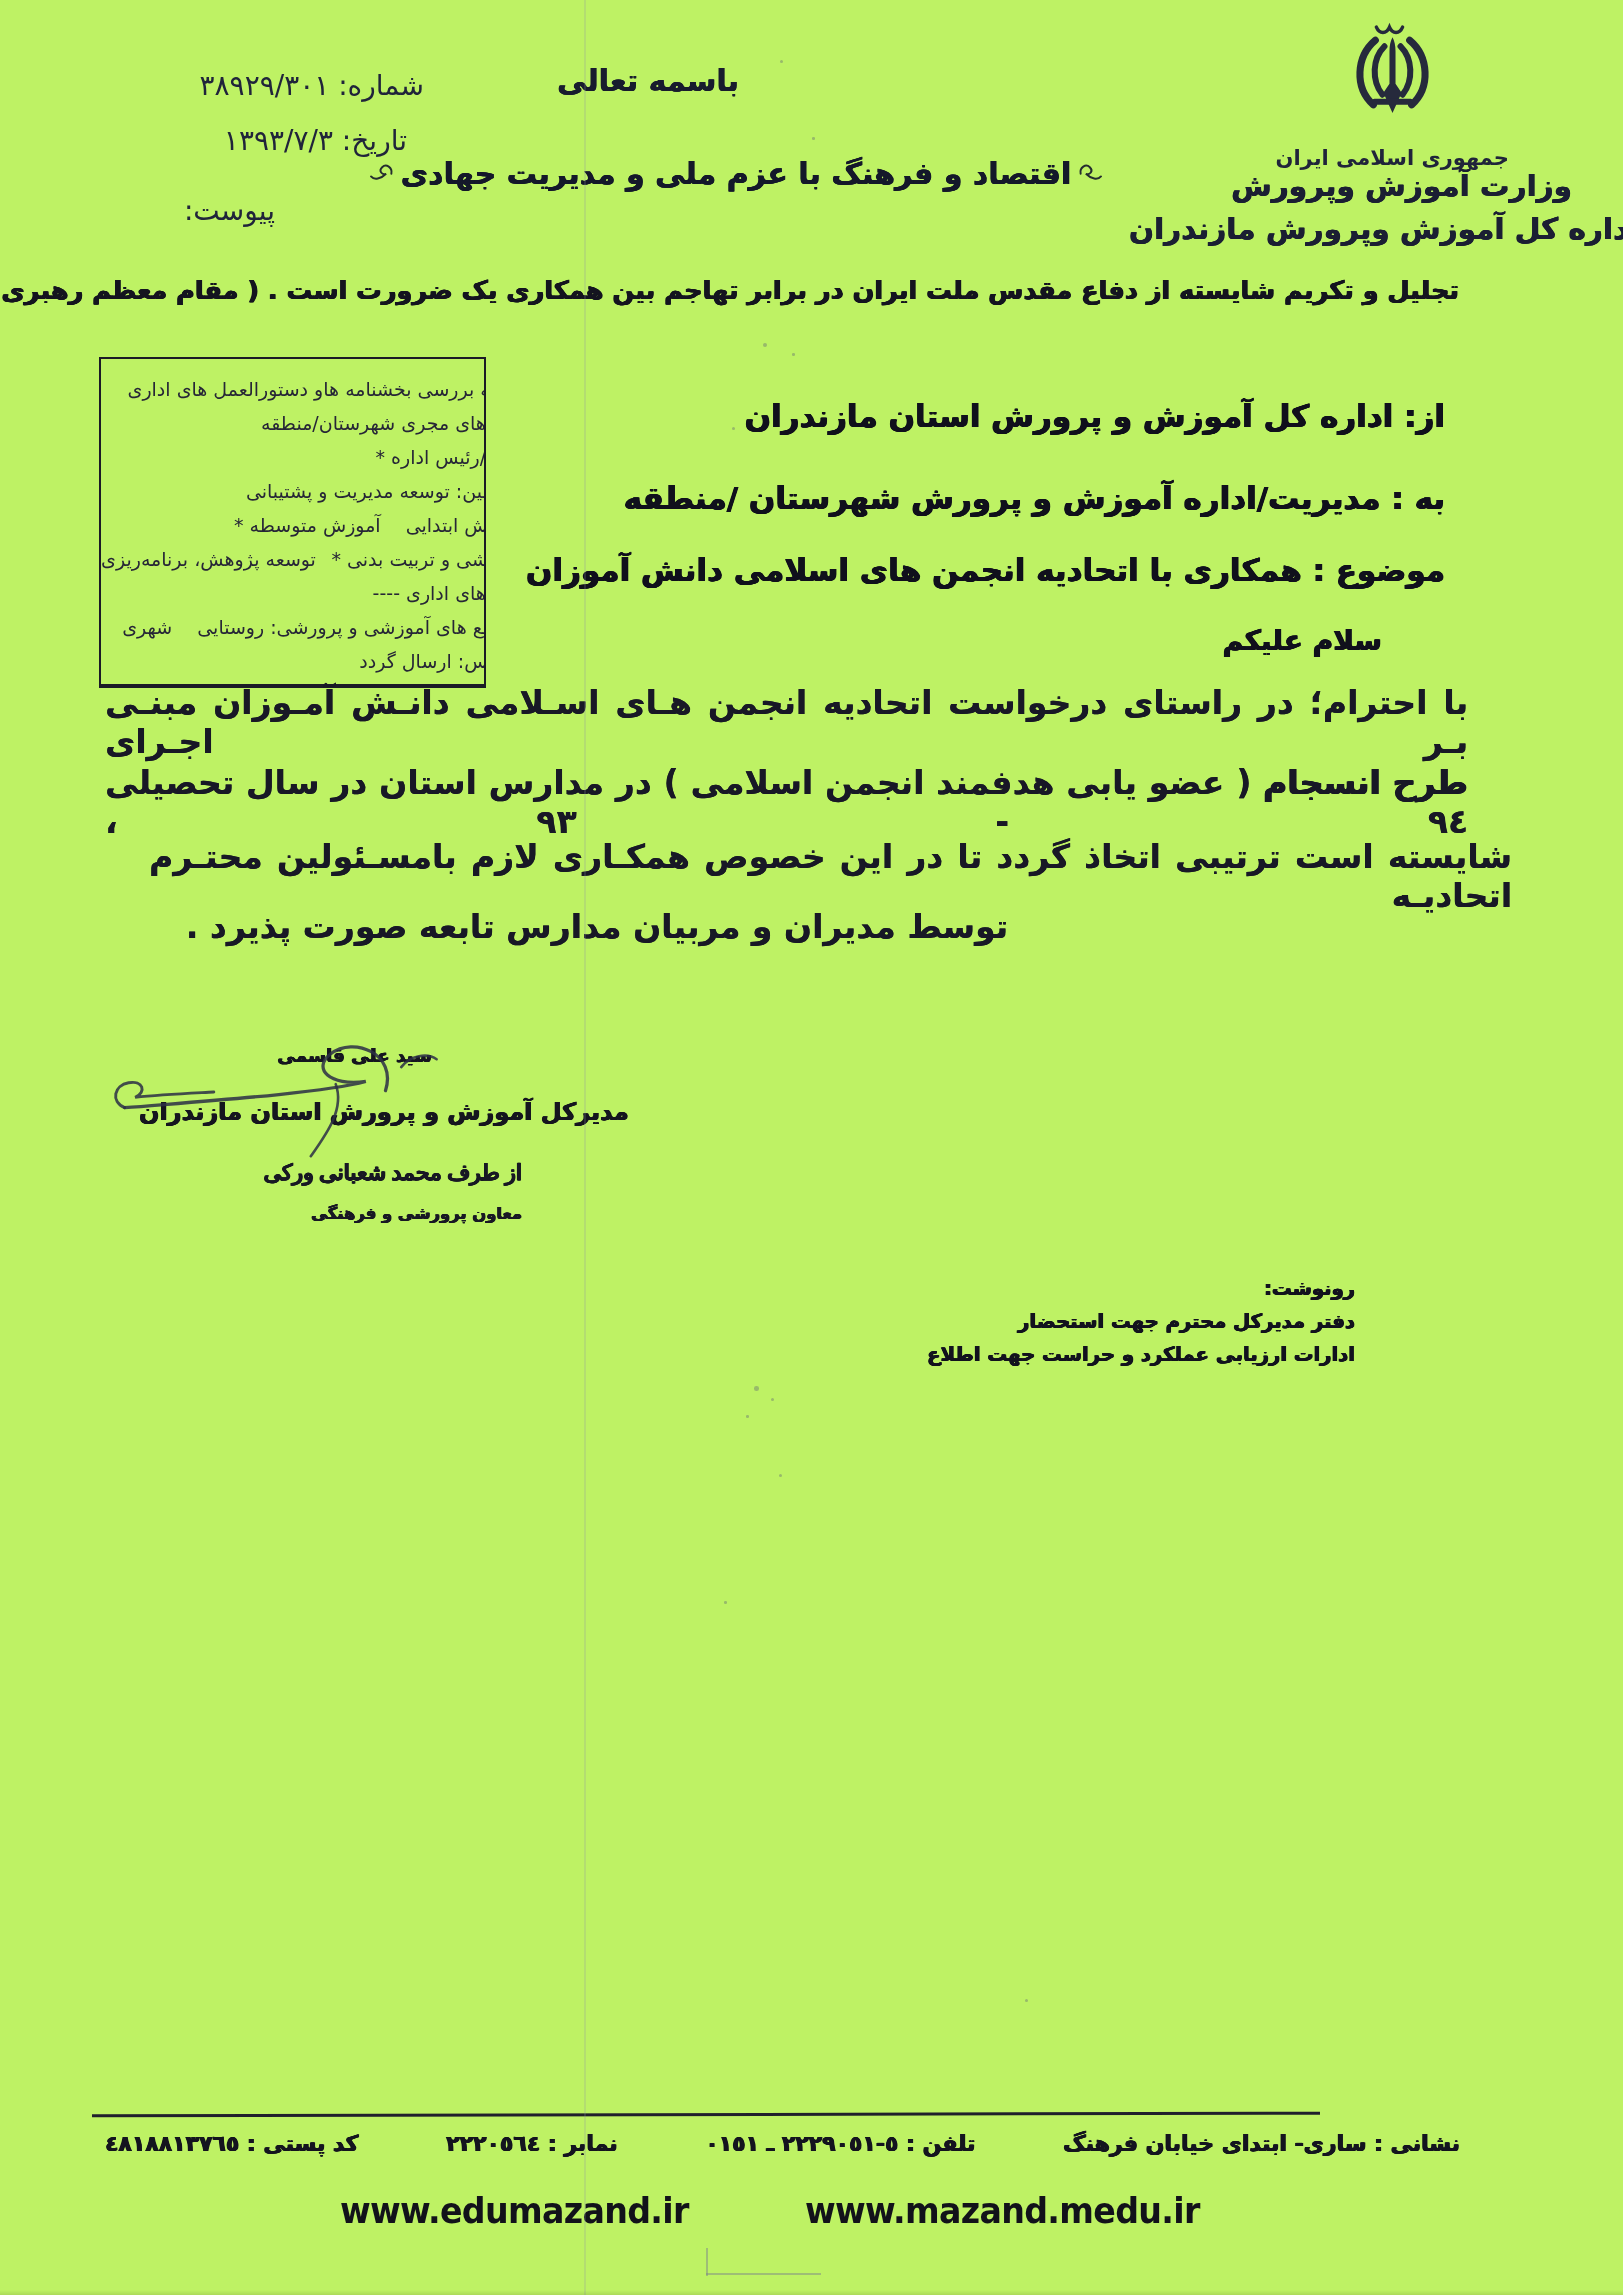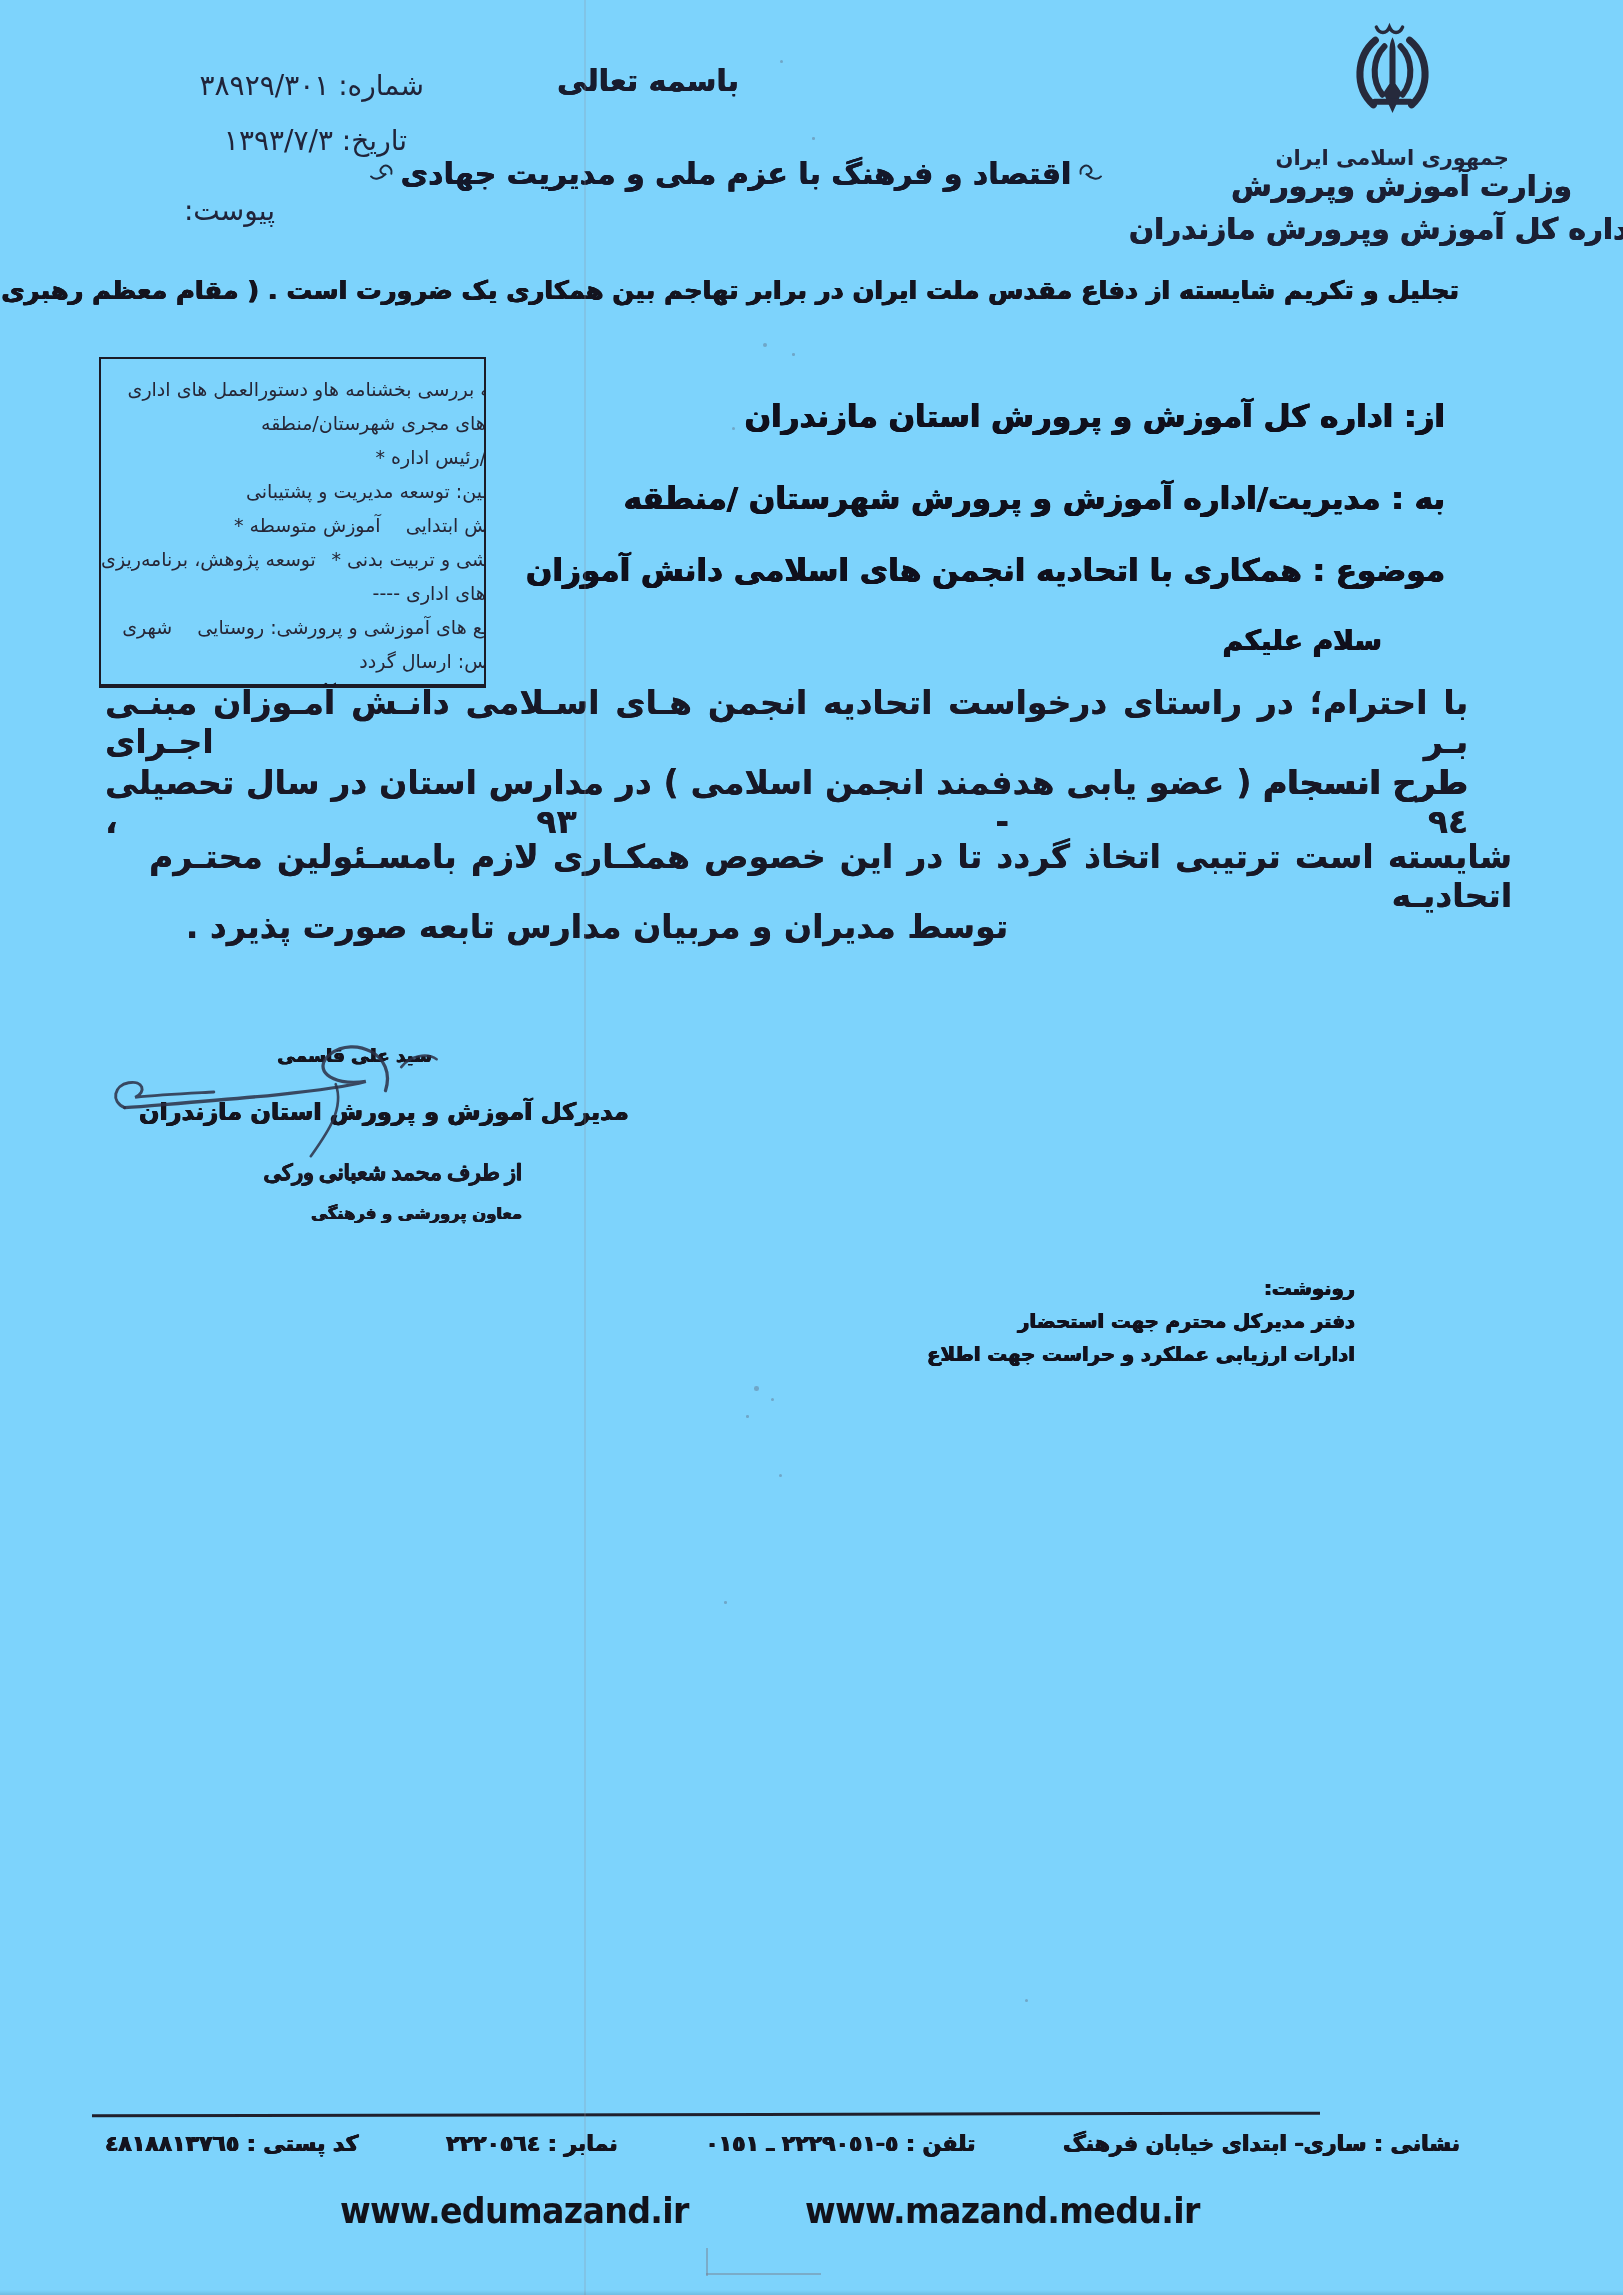--- a/index.html
+++ b/index.html
@@ -1,19 +1,19 @@
 <!DOCTYPE html>
 <html lang="fa" style="font-size:10.5px"><head>
 <meta charset="utf-8">
 <style>
   html,body{margin:0;padding:0;background:#e8e8e8;}
   .page{
     position:relative;
     width:1623px;height:2295px;
-    background:#7dd3fc;
+    background:#bef264;
     overflow:hidden;
     font-family:"DejaVu Sans",sans-serif;
     color:#1c2030;
   }
   .abs{position:absolute;}
   .rtl{direction:rtl;unicode-bidi:embed;}
   .heavy{font-weight:bold;text-shadow:0.4px 0 0 currentColor,-0.4px 0 0 currentColor;}
   .xheavy{font-weight:bold;text-shadow:0.6px 0 0 currentColor,-0.6px 0 0 currentColor,0 0.3px 0 currentColor;}
 
   

